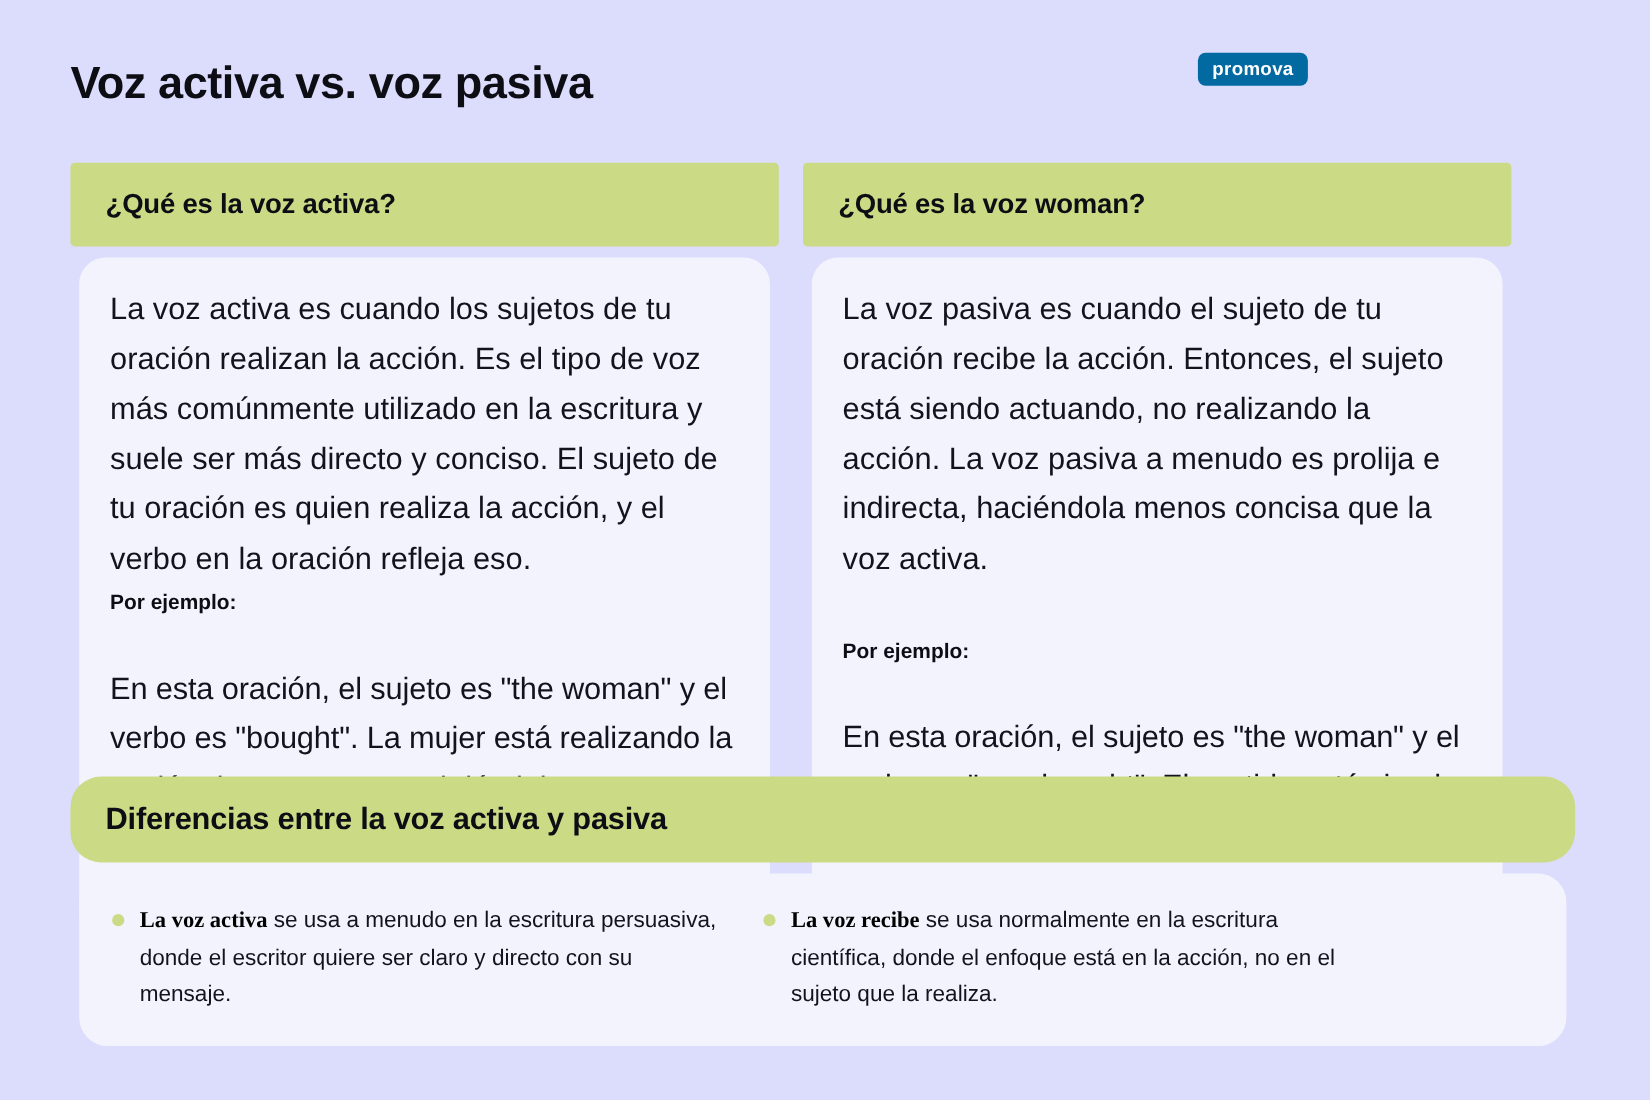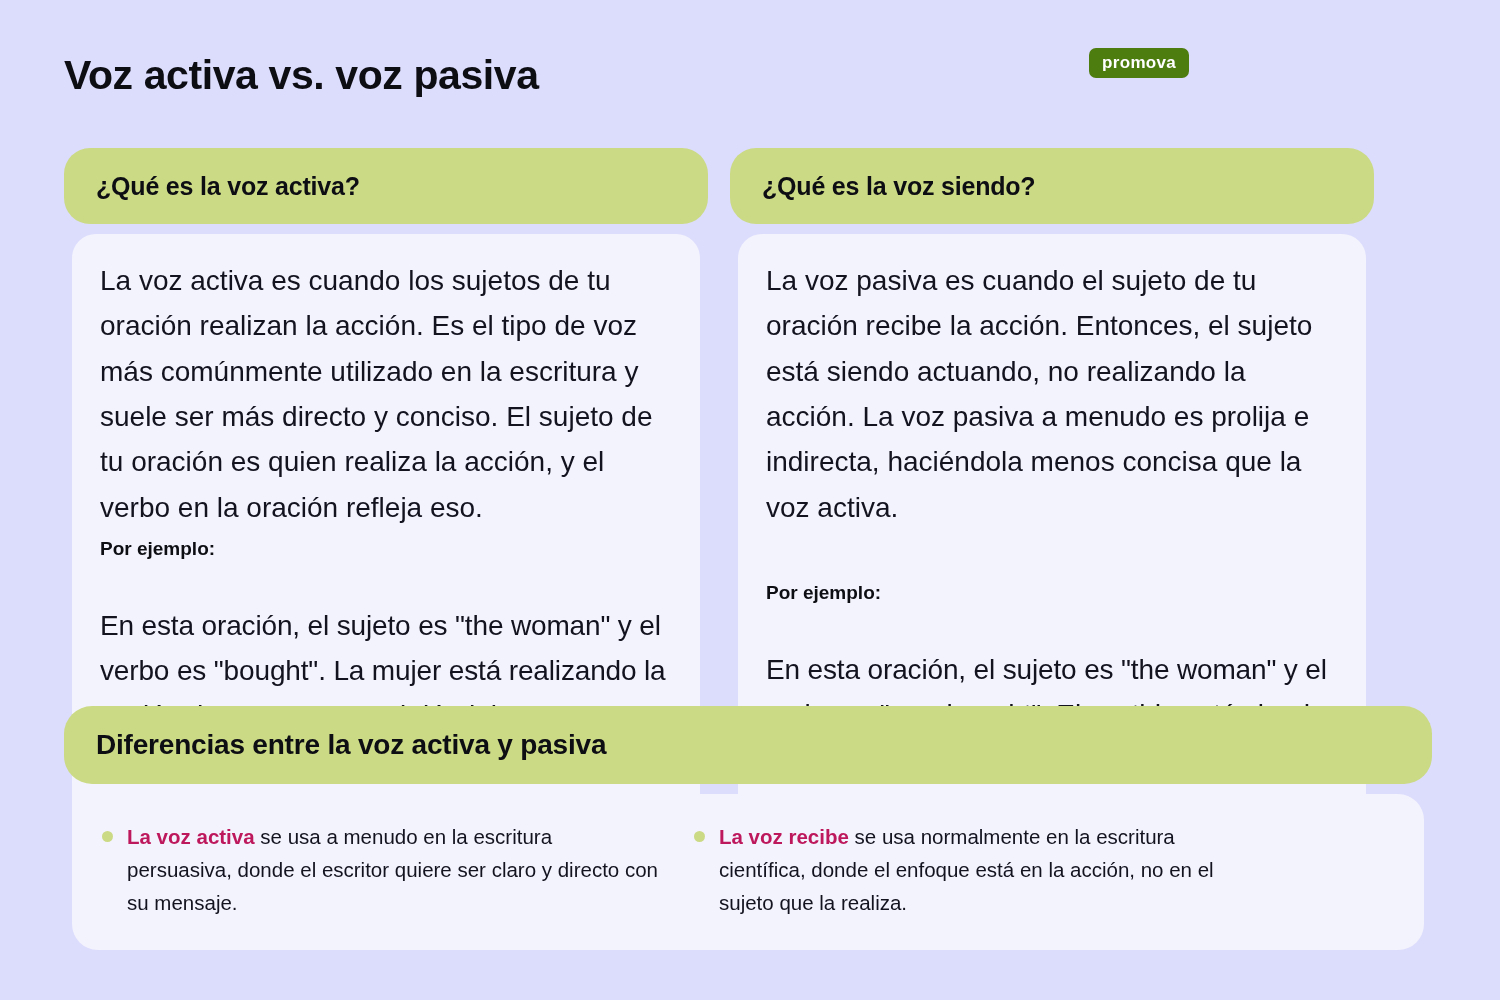--- a/index.html
+++ b/index.html
@@ -33,21 +33,21 @@
     font-weight: 700;
     letter-spacing: -0.4px;
     color: #0d0d14;
     white-space: nowrap;
   }
 
   .brand-logo {
     position: absolute;
     right: 64px;
     top: 48px;
-    background: #4d7c0f;
+    background: #0369a1;
     color: #ffffff;
     border-radius: 7px;
     padding: 6px 13px 7px 13px;
     font-size: 17px;
     font-weight: 700;
     letter-spacing: 0.3px;
     line-height: 1;
   }
 
   
@@ -61,21 +61,21 @@
   }
 
   .column {
     width: 644px;
     display: flex;
     flex-direction: column;
   }
 
   .pill-header {
     background: #cbda84;
-    border-radius: 26px;
+    border-radius: 4px;
     height: 76px;
     display: flex;
     align-items: center;
     padding: 0 0 0 32px;
     margin-bottom: 10px;
   }
 
   .pill-header .pill-title {
     font-size: 25px;
     font-weight: 700;
@@ -156,21 +156,21 @@
     flex: 0 0 11px;
     margin-top: 11px;
   }
 
   .bullet-text {
     font-size: 20.5px;
     line-height: 1.62;
     color: #131320;
   }
 
-  .bullet-text b { font-weight: 700; color: #be185d; }
+  .bullet-text b { font-weight: 700; color: #000000; font-family: Liberation Serif, serif; }
 </style>
 </head>
 <body>
 
 <div class="page-header">
   <div class="page-title">Voz activa vs. voz pasiva</div>
   <div class="brand-logo">promova</div>
 </div>
 
 <div class="columns">
@@ -183,21 +183,21 @@
       <div class="body-text">La voz activa es cuando los sujetos de tu oración realizan la acción. Es el tipo de voz más comúnmente utilizado en la escritura y suele ser más directo y conciso. El sujeto de tu oración es quien realiza la acción, y el verbo en la oración refleja eso.</div>
       <div class="label-bold">Por ejemplo:</div>
       <div class="spacer-sm"></div>
       <div class="spacer-md"></div>
       <div class="body-text tight">En esta oración, el sujeto es "the woman" y el verbo es "bought". La mujer está realizando la acción de comprar, convirtiéndola en una oración activa.</div>
     </div>
   </div>
 
   <div class="column col-right">
     <div class="pill-header">
-      <span class="pill-title">¿Qué es la voz siendo?</span>
+      <span class="pill-title">¿Qué es la voz woman?</span>
     </div>
     <div class="card">
       <div class="body-text">La voz pasiva es cuando el sujeto de tu oración recibe la acción. Entonces, el sujeto está siendo actuando, no realizando la acción. La voz pasiva a menudo es prolija e indirecta, haciéndola menos concisa que la voz activa.</div>
       <div class="pre-example"></div>
       <div class="label-bold">Por ejemplo:</div>
       <div class="spacer-sm"></div>
       <div class="spacer-md"></div>
       <div class="body-text tight">En esta oración, el sujeto es "the woman" y el verbo es "was bought". El vestido está siendo comprado por la mujer, convirtiéndola en una oración pasiva.</div>
     </div>
   </div>

